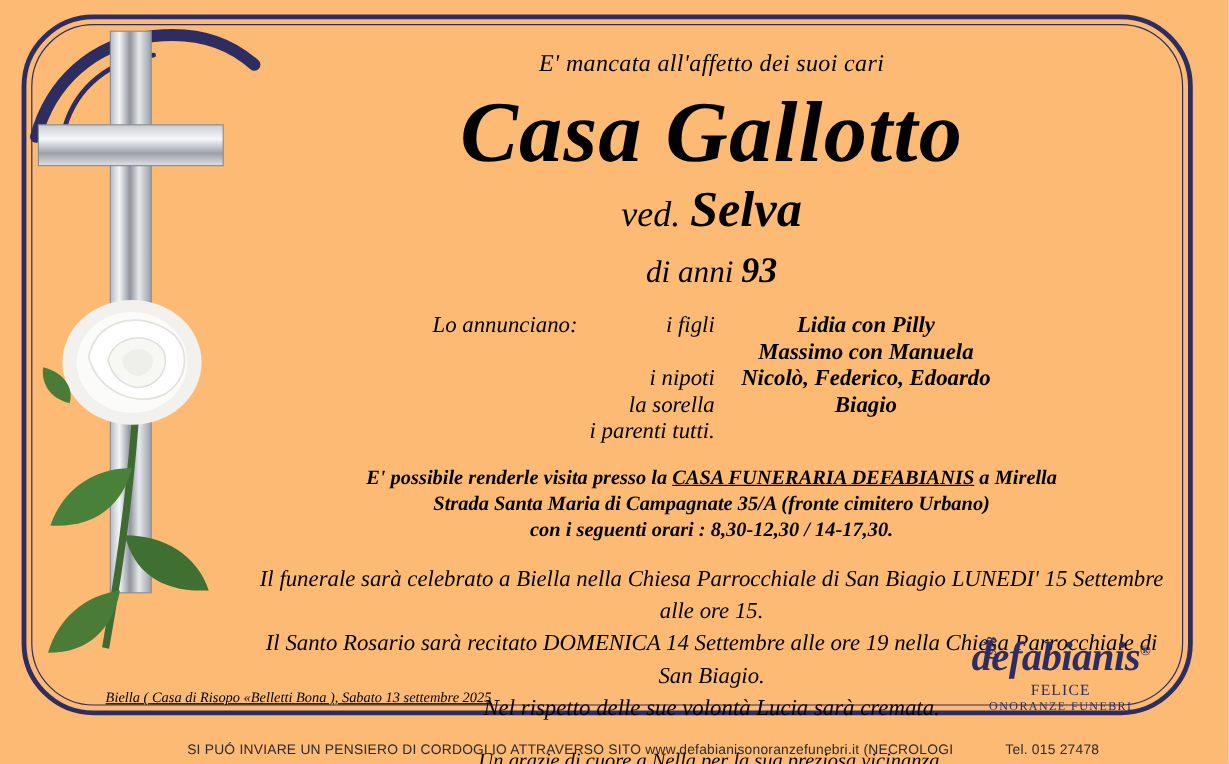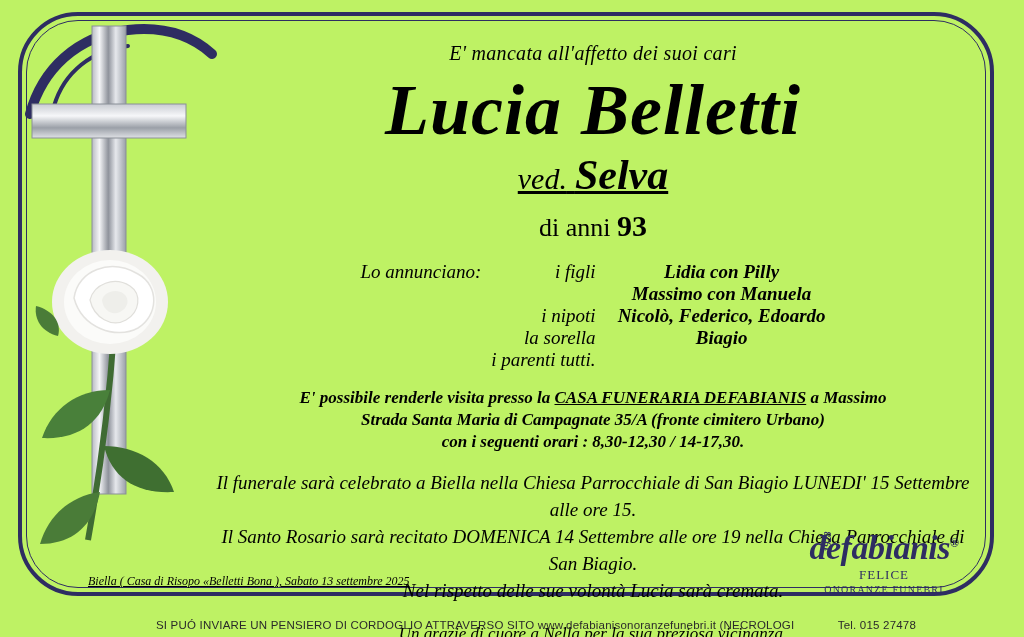--- a/index.html
+++ b/index.html
@@ -10,21 +10,21 @@
     width: 1024px;
     height: 637px;
     background: #ffffff;
     font-family: "Liberation Serif", serif;
     overflow: hidden;
   }
   .card {
     position: relative;
     width: 1024px;
     height: 637px;
-    background: #bef264;
+    background: #fdba74;
   }
   
   .frame {
     position: absolute;
     left: 18px;
     top: 12px;
     width: 976px;
     height: 584px;
     border: 4px solid #2e2d62;
     border-radius: 60px;
@@ -87,33 +87,33 @@
     font-style: italic;
     font-size: 72px;
     line-height: 78px;
     margin-top: 6px;
     letter-spacing: 1px;
   }
   .widow-line {
     margin-top: 2px;
     font-size: 32px;
     font-style: italic;
-    text-decoration: underline;
   }
   .widow-line .ved {
     font-weight: normal;
     font-size: 30px;
   }
   .widow-line .surname {
     font-weight: bold;
     font-size: 42px;
   }
   .age-line {
     margin-top: 10px;
     font-size: 26px;
+    font-style: italic;
   }
   .age-line .age {
     font-weight: bold;
     font-size: 30px;
   }
 
   .announce {
     margin-top: 18px;
     display: block;
     font-size: 19px;
@@ -287,21 +287,21 @@
         <path d="M84 60 C 86 52, 98 48, 106 54 C 112 59, 110 68, 102 72 C 94 76, 85 70, 84 60 Z" fill="#eeeeea"></path>
       </g>
       <path d="M40 96 C 24 92, 16 80, 18 66 C 34 70, 44 82, 40 96 Z" fill="#4a7c38"></path>
     </svg>
   </div>
 
   <div class="content">
 
     <div class="line-intro">E' mancata all'affetto dei suoi cari</div>
 
-    <div class="deceased-name">Lucia Belletti</div>
+    <div class="deceased-name">Casa Gallotto</div>
 
     <div class="widow-line">
       <span class="ved">ved.</span>
       <span class="surname">Selva</span>
     </div>
 
     <div class="age-line">
       <span>di anni</span>
       <span class="age">93</span>
     </div>
@@ -333,21 +333,21 @@
           <td class="lead"></td>
           <td class="rel">i parenti tutti.</td>
           <td class="names bold"></td>
         </tr>
       </tbody>
         </table>
     </div>
 
     <div class="visit-block">
       <div>
-        <span>E' possibile renderle visita presso la </span><span class="u">CASA FUNERARIA DEFABIANIS</span><span> a Massimo</span>
+        <span>E' possibile renderle visita presso la </span><span class="u">CASA FUNERARIA DEFABIANIS</span><span> a Mirella</span>
       </div>
       <div>Strada Santa Maria di Campagnate 35/A (fronte cimitero Urbano)</div>
       <div>con i seguenti orari : 8,30-12,30 / 14-17,30.</div>
     </div>
 
     <div class="funeral-block">
       <div>Il funerale sarà celebrato a Biella nella Chiesa Parrocchiale di San Biagio LUNEDI' 15 Settembre alle ore 15.</div>
       <div>Il Santo Rosario sarà recitato DOMENICA 14 Settembre alle ore 19 nella Chiesa Parrocchiale di San Biagio.</div>
       <div>Nel rispetto delle sue volontà Lucia sarà cremata.</div>
     </div>

